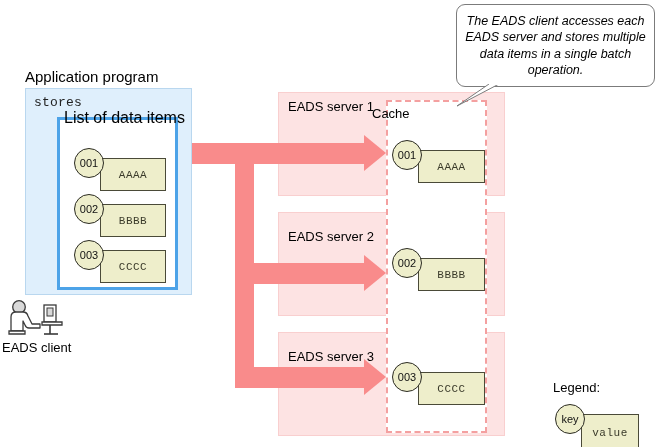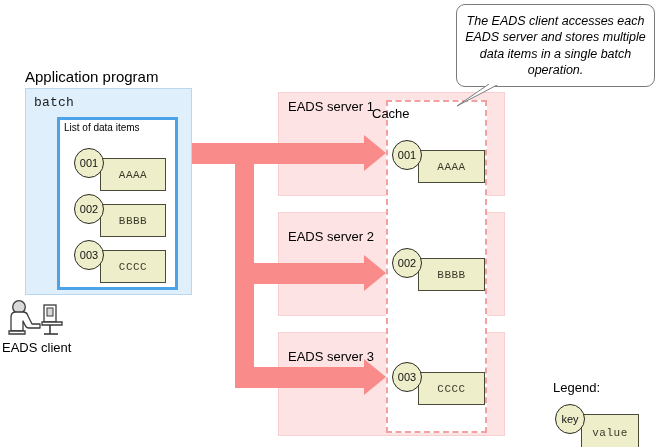--- a/index.html
+++ b/index.html
@@ -47,22 +47,22 @@
     letter-spacing: .2px;
   }
   #app-inner {
     left: 57px; top: 117px;
     width: 121px; height: 173px;
     background: #ffffff;
     border: 3px solid #4da3e8;
     box-sizing: border-box;
   }
   #list-title {
-    left: 64px; top: 122px;
-    font-size: 10px;
+    left: 64px; top: 108px;
+    font-size: 16px;
   }
 
   
   .kv { position: absolute; }
   .kv .kvbox {
     position: absolute;
     background: #eeeecb;
     border: 1px solid #4a4a38;
     box-sizing: border-box;
     display: flex;
@@ -225,21 +225,21 @@
     </div>
     <div class="kvcircle">
       <span>003</span>
     </div>
   </div>
 
   <div class="abs label" id="app-title">Application program</div>
 
   <div class="abs" id="app-outer"></div>
 
-  <div class="abs label mono" id="putall-label">batch</div>
+  <div class="abs label mono" id="putall-label">stores</div>
 
   <div class="abs" id="app-inner"></div>
 
   <div class="abs label" id="list-title">List of data items</div>
 
   <div class="kv kv-list abs" style="left:74px; top:148px;">
     <div class="kvbox">
       <span>AAAA</span>
     </div>
     <div class="kvcircle">

